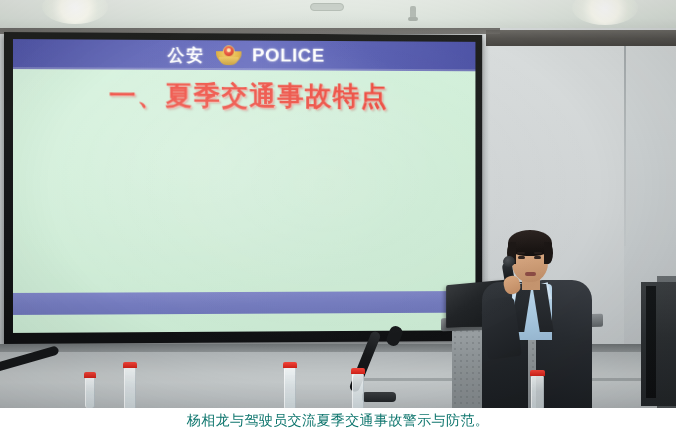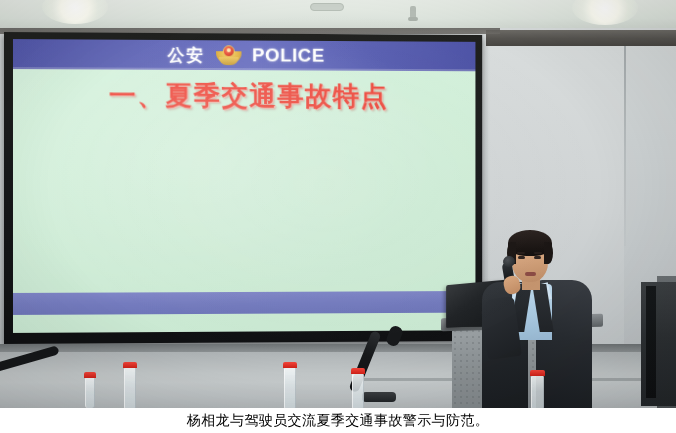--- a/index.html
+++ b/index.html
@@ -381,21 +381,21 @@
       radial-gradient(ellipse at 48% 45%, rgba(255,255,255,.05) 0%, rgba(0,0,0,0) 55%, rgba(0,0,0,.12) 100%);
   }
 
   
   .caption-bar {
     position:absolute; left:0; top:408px; width:676px; height:25px;
     background:#ffffff;
     display:flex; align-items:center; justify-content:center;
   }
   .caption-text {
-    color:#000000;
+    color:#0f766e;
     font-size:14px;
     letter-spacing:.4px;
     font-family:"DejaVu Sans","Liberation Sans",sans-serif;
     white-space:nowrap;
   }
 </style>
 </head>
 <body>
 
 <div id="photo">

